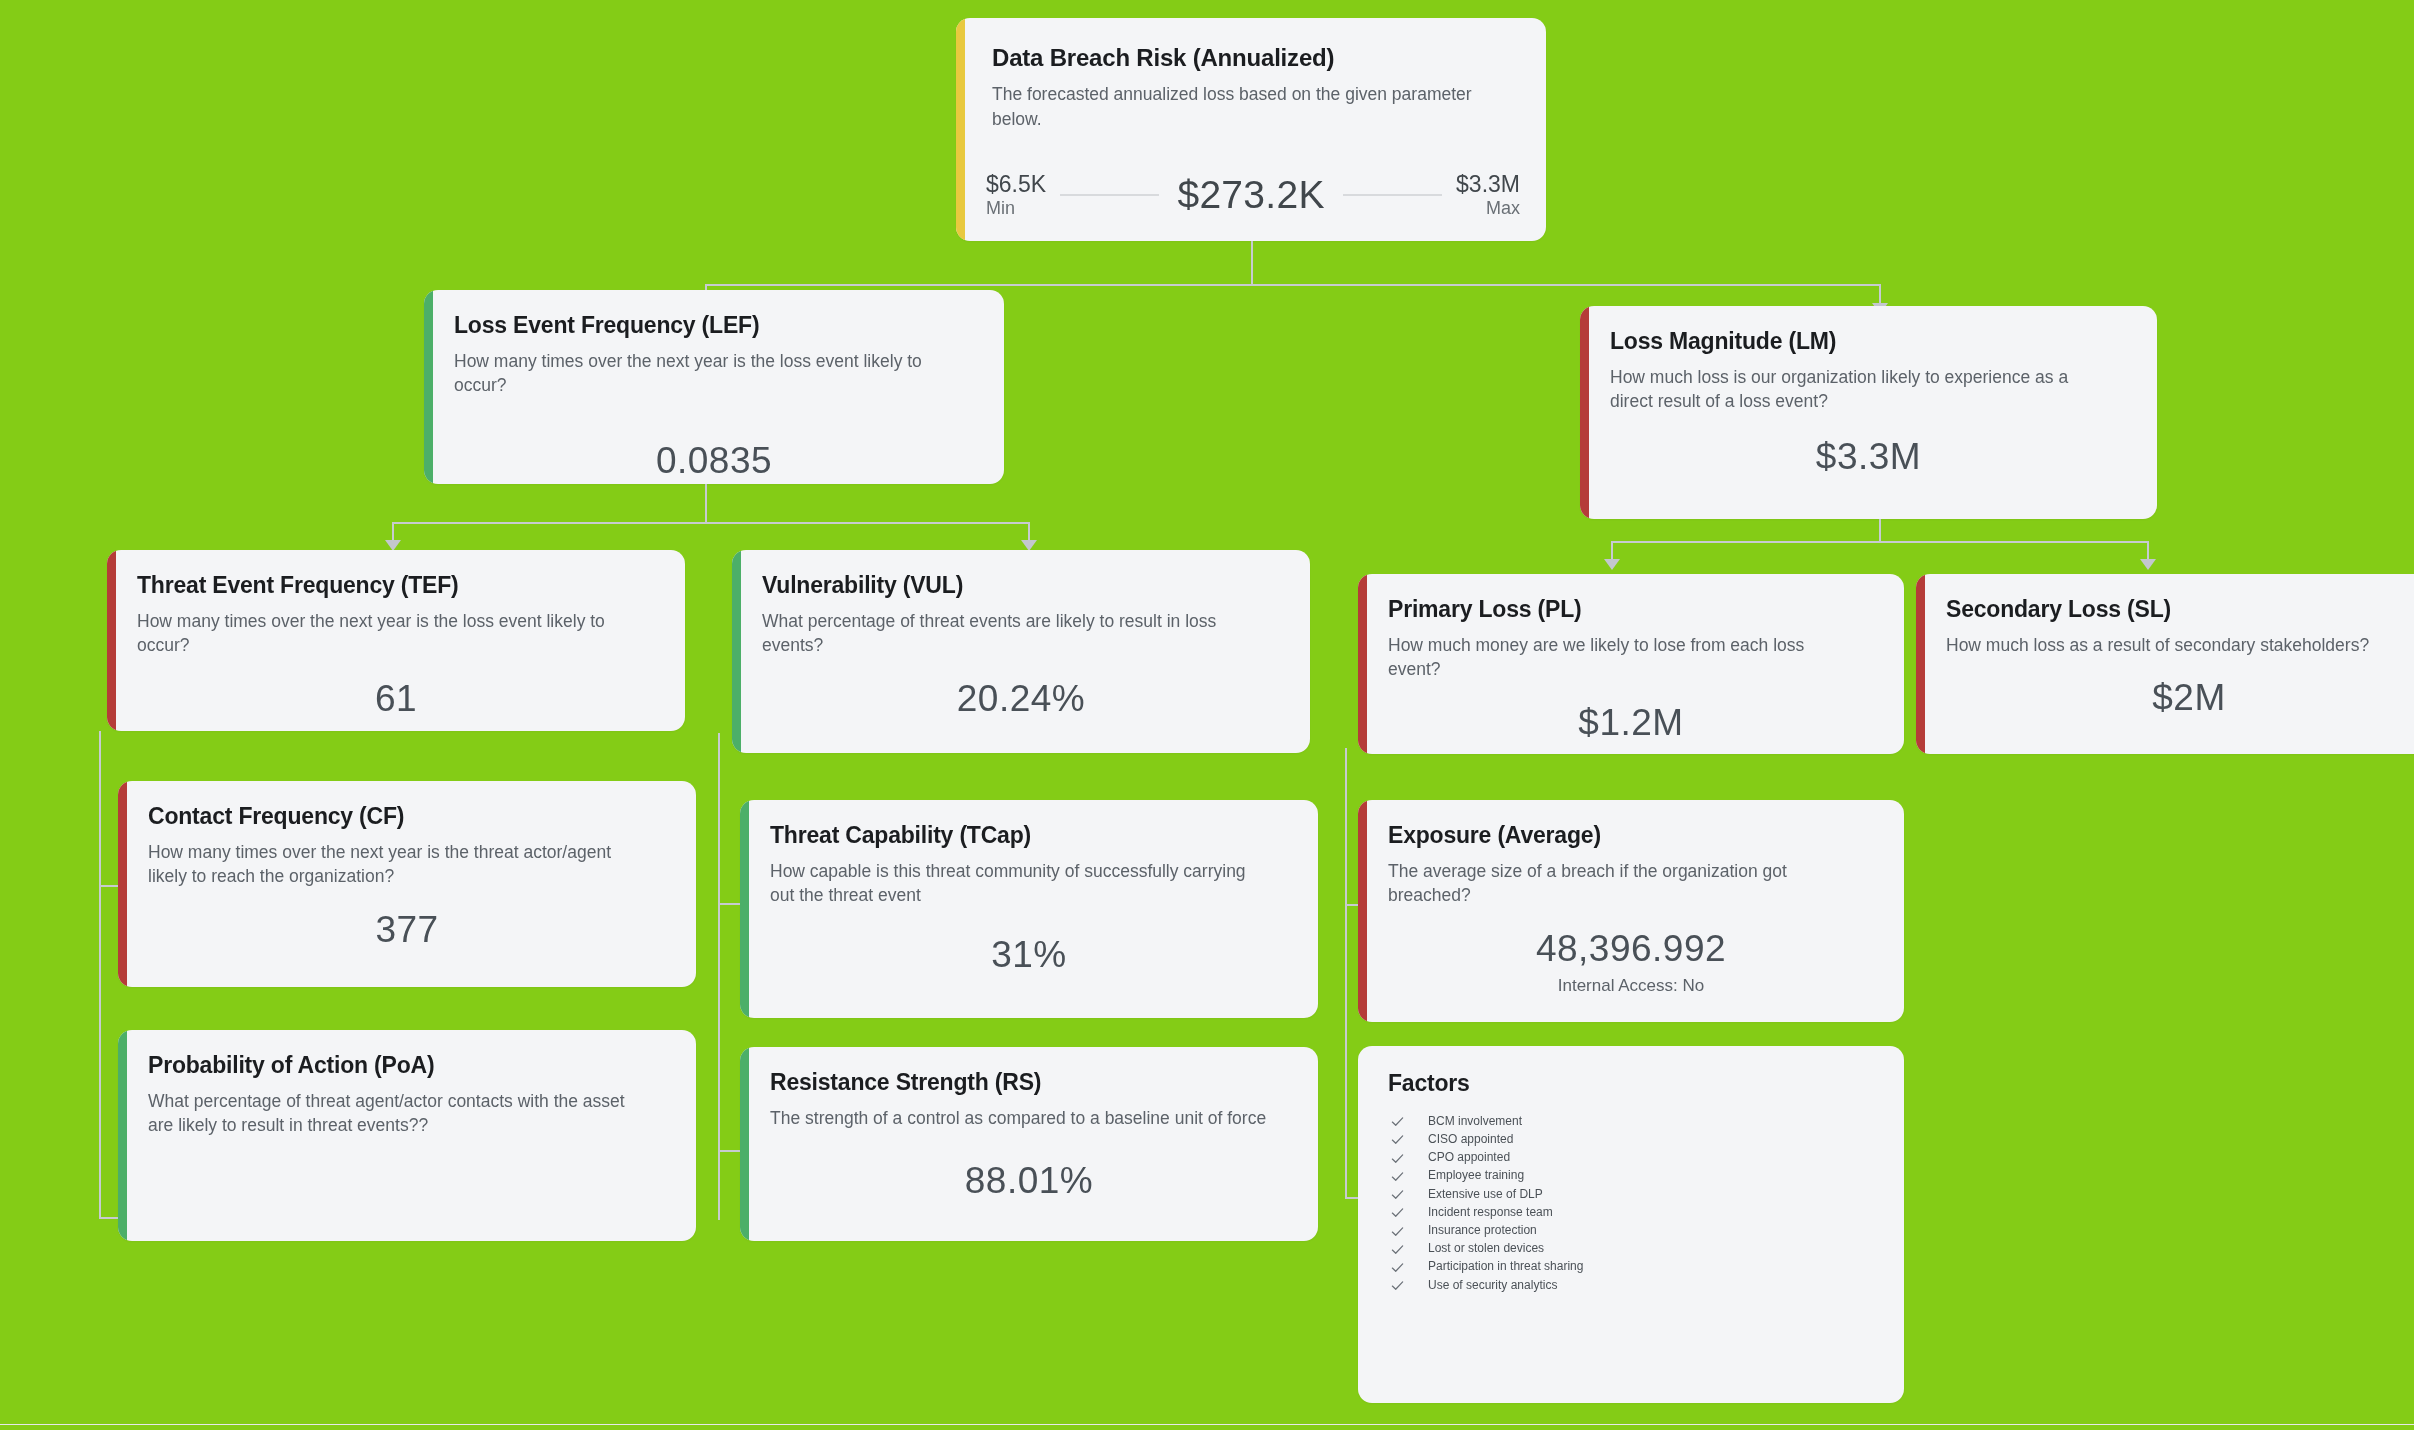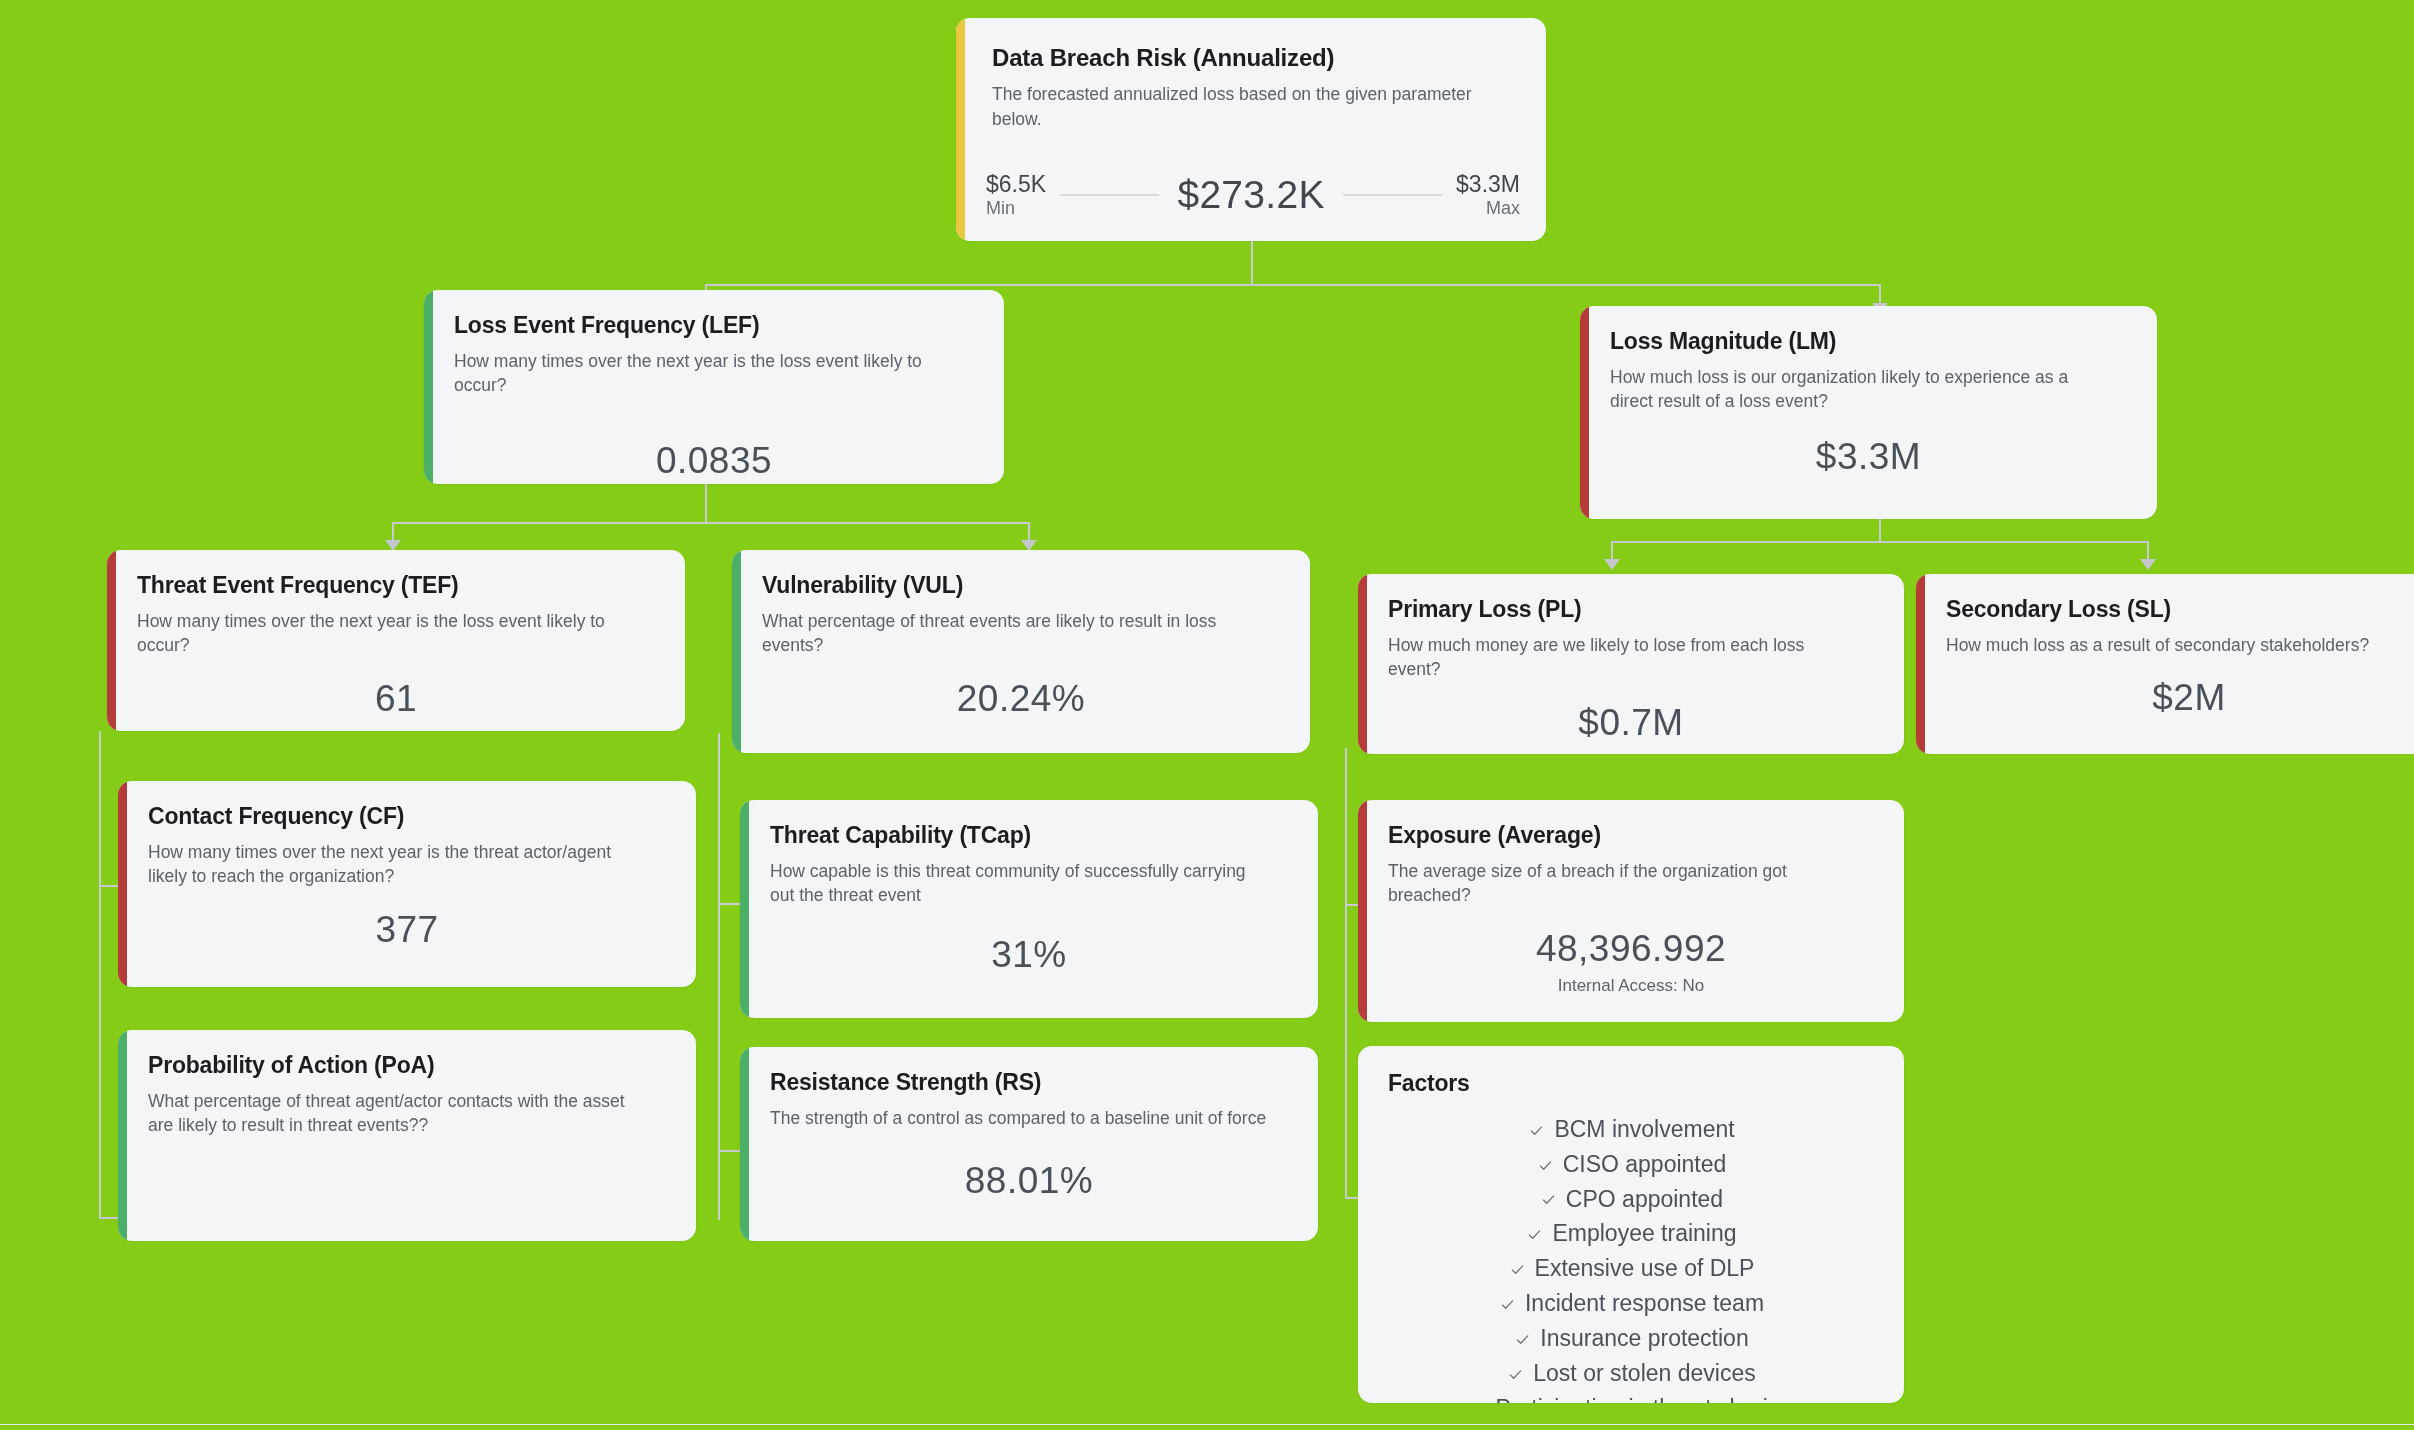--- a/index.html
+++ b/index.html
@@ -125,26 +125,25 @@
   
   #node-factors .body { padding: 24px 30px 22px 30px; }
   #node-factors .title { font-size: 23px; }
   .factor-list {
     margin-top: 14px;
     list-style: none;
   }
   .factor-list li {
     display: flex;
     align-items: center;
-    gap: 10px;
-    font-size: 23px;
+    gap: 23px;
+    font-size: 12px;
     color: #4b5157;
     line-height: 1.52;
     padding-left: 2px;
-    justify-content: center;
   }
   .check-icon {
     flex: 0 0 auto;
     width: 15px; height: 15px;
     display: inline-block;
     position: relative;
     top: 1px;
   }
   .check-icon svg { display: block; }
 </style>
@@ -241,21 +240,21 @@
       <div class="desc">What percentage of threat events are likely to result in loss events?</div>
       <div class="value" style="margin-top:20px;">20.24%</div>
     </div>
   </div>
 
   <div class="node" style="left:1358px; top:574px; width:546px; height:180px;">
     <div class="accent" style="background:#b53c38;"></div>
     <div class="body">
       <div class="title">Primary Loss (PL)</div>
       <div class="desc">How much money are we likely to lose from each loss event?</div>
-      <div class="value" style="margin-top:20px;">$0.7M</div>
+      <div class="value" style="margin-top:20px;">$1.2M</div>
     </div>
   </div>
 
   <div class="node" style="left:1916px; top:574px; width:546px; height:180px;">
     <div class="accent" style="background:#b53c38;"></div>
     <div class="body">
       <div class="title">Secondary Loss (SL)</div>
       <div class="desc">How much loss as a result of secondary stakeholders?</div>
       <div class="value" style="margin-top:20px;">$2M</div>
     </div>

